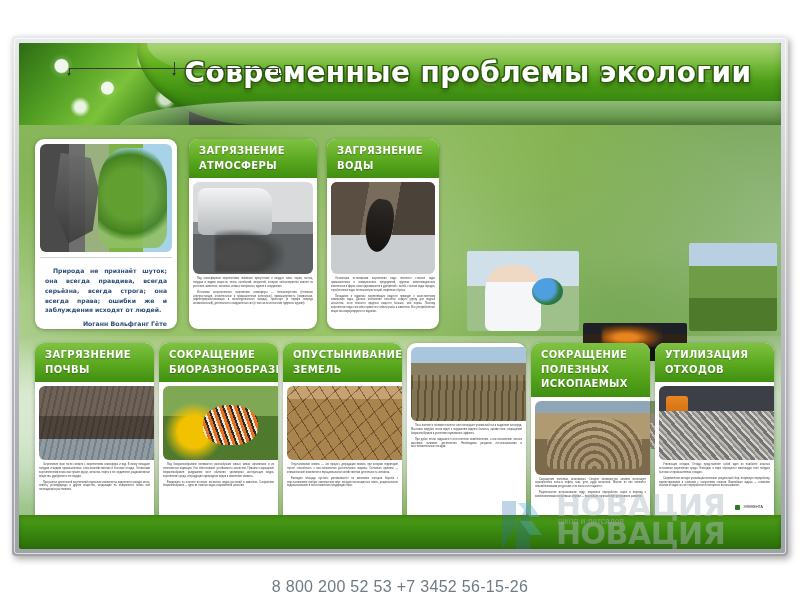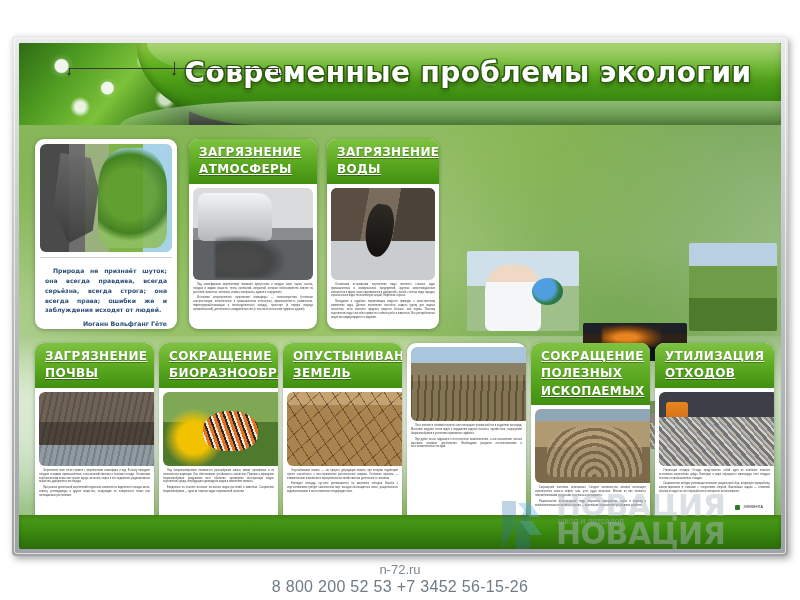--- a/index.html
+++ b/index.html
@@ -135,27 +135,26 @@
     background: #ffffff;
     border-radius: 9px;
     box-shadow: 0 1px 4px rgba(0,0,0,0.30);
     overflow: hidden;
   }
   .card-head {
     background: linear-gradient(180deg,#7fc242 0%,#5aa81f 55%,#408f10 100%);
     color:#ffffff;
     font-family:"DejaVu Sans", sans-serif;
     font-weight:700;
-    font-size:12px;
+    font-size:10px;
     letter-spacing:0.35px;
     line-height:1.45;
     padding:5px 16px 5px 10px;
     text-transform: uppercase;
     text-shadow: 0 1px 1px rgba(0,0,0,0.30);
-    text-decoration: underline;
   }
 
   .photo {
     width:100%;
     border-radius:6px;
     overflow:hidden;
     position:relative;
   }
 
   .blurb {
@@ -626,17 +625,16 @@
     <svg class="wm-logo" viewBox="0 0 52 56">
       <path d="M2 54 L2 6 L16 6 L16 30 L30 6 L30 54 L16 54 L16 30 Z" fill="#2f6fae" opacity="0.55"></path>
       <path d="M18 8 L30 8 L40 22 L30 22 Z" fill="#59b3e6" opacity="0.7"></path>
       <path d="M20 26 L32 26 L42 40 L30 40 Z" fill="#59b3e6" opacity="0.55"></path>
     </svg>
     <div class="wm-word a">НОВАЦИЯ</div>
     <div class="wm-word b">НОВАЦИЯ</div>
     <div class="wm-sub">
       <div>школ и детсадов</div>
     </div>
-    <div class="wm-site">n-72.ru</div>
     <div class="wm-phone">8 800 200 52 53 +7 3452 56-15-26</div>
   </div>
 
 </div>
 
 </body></html>

